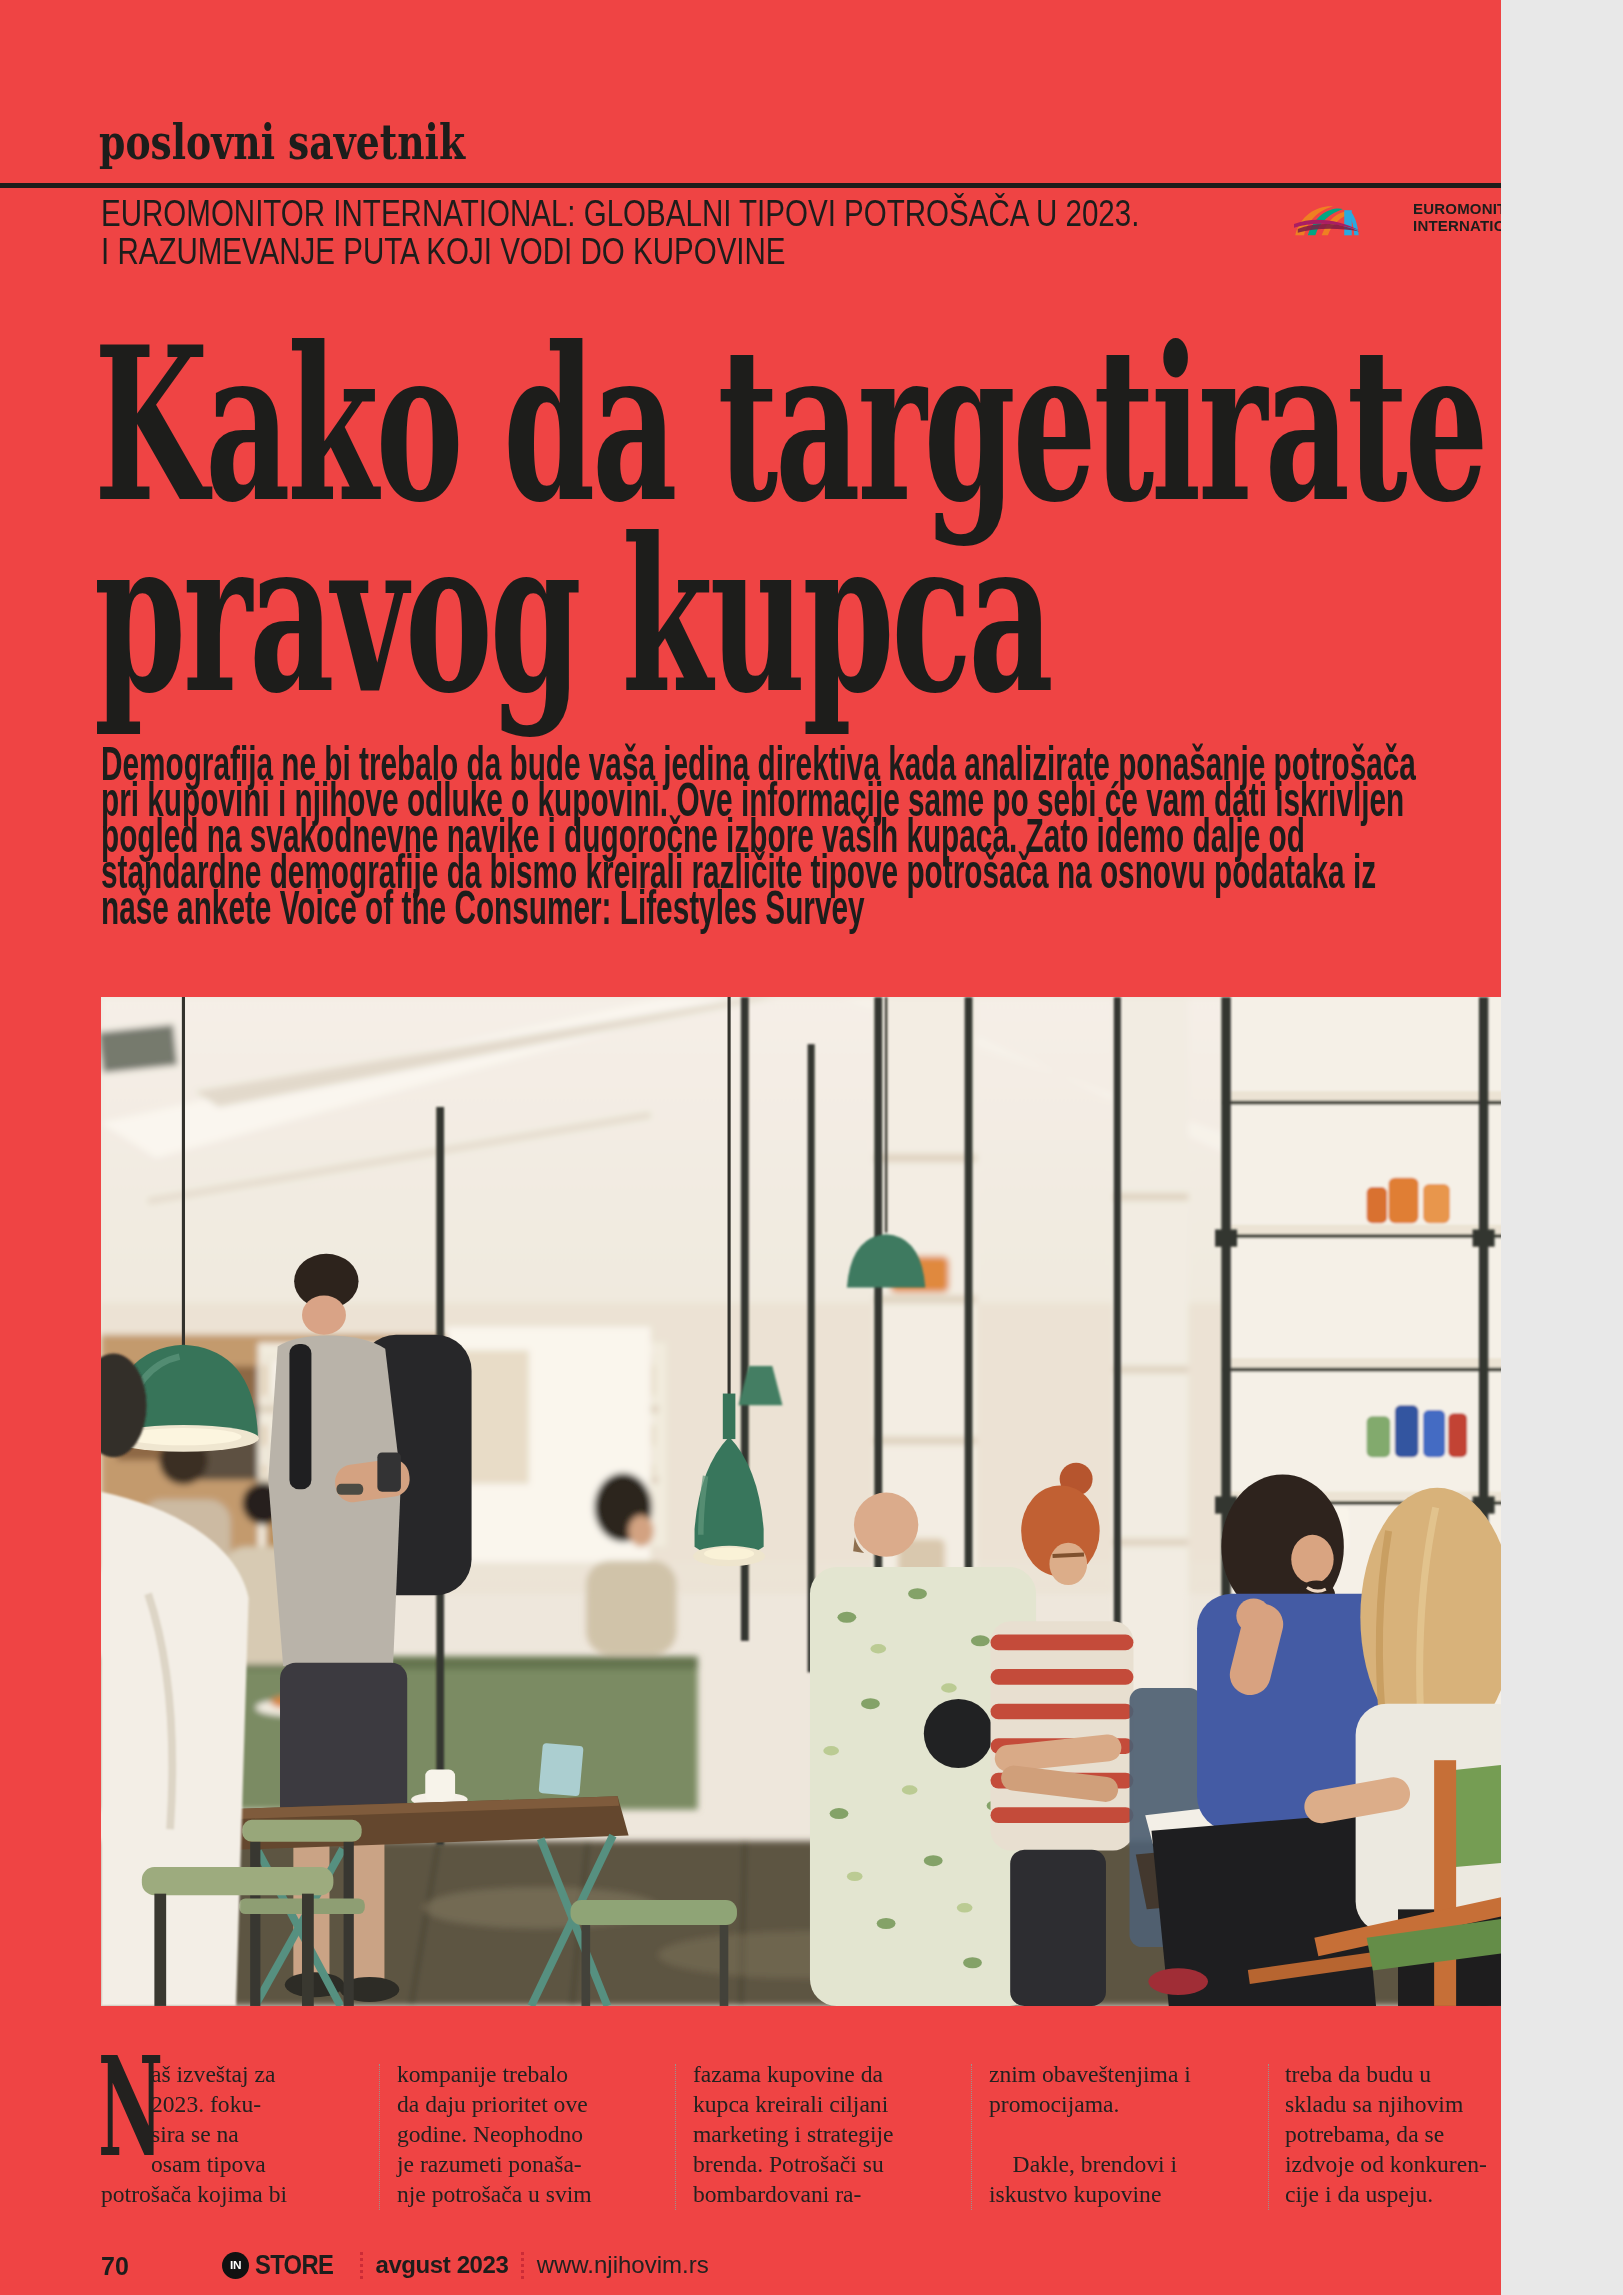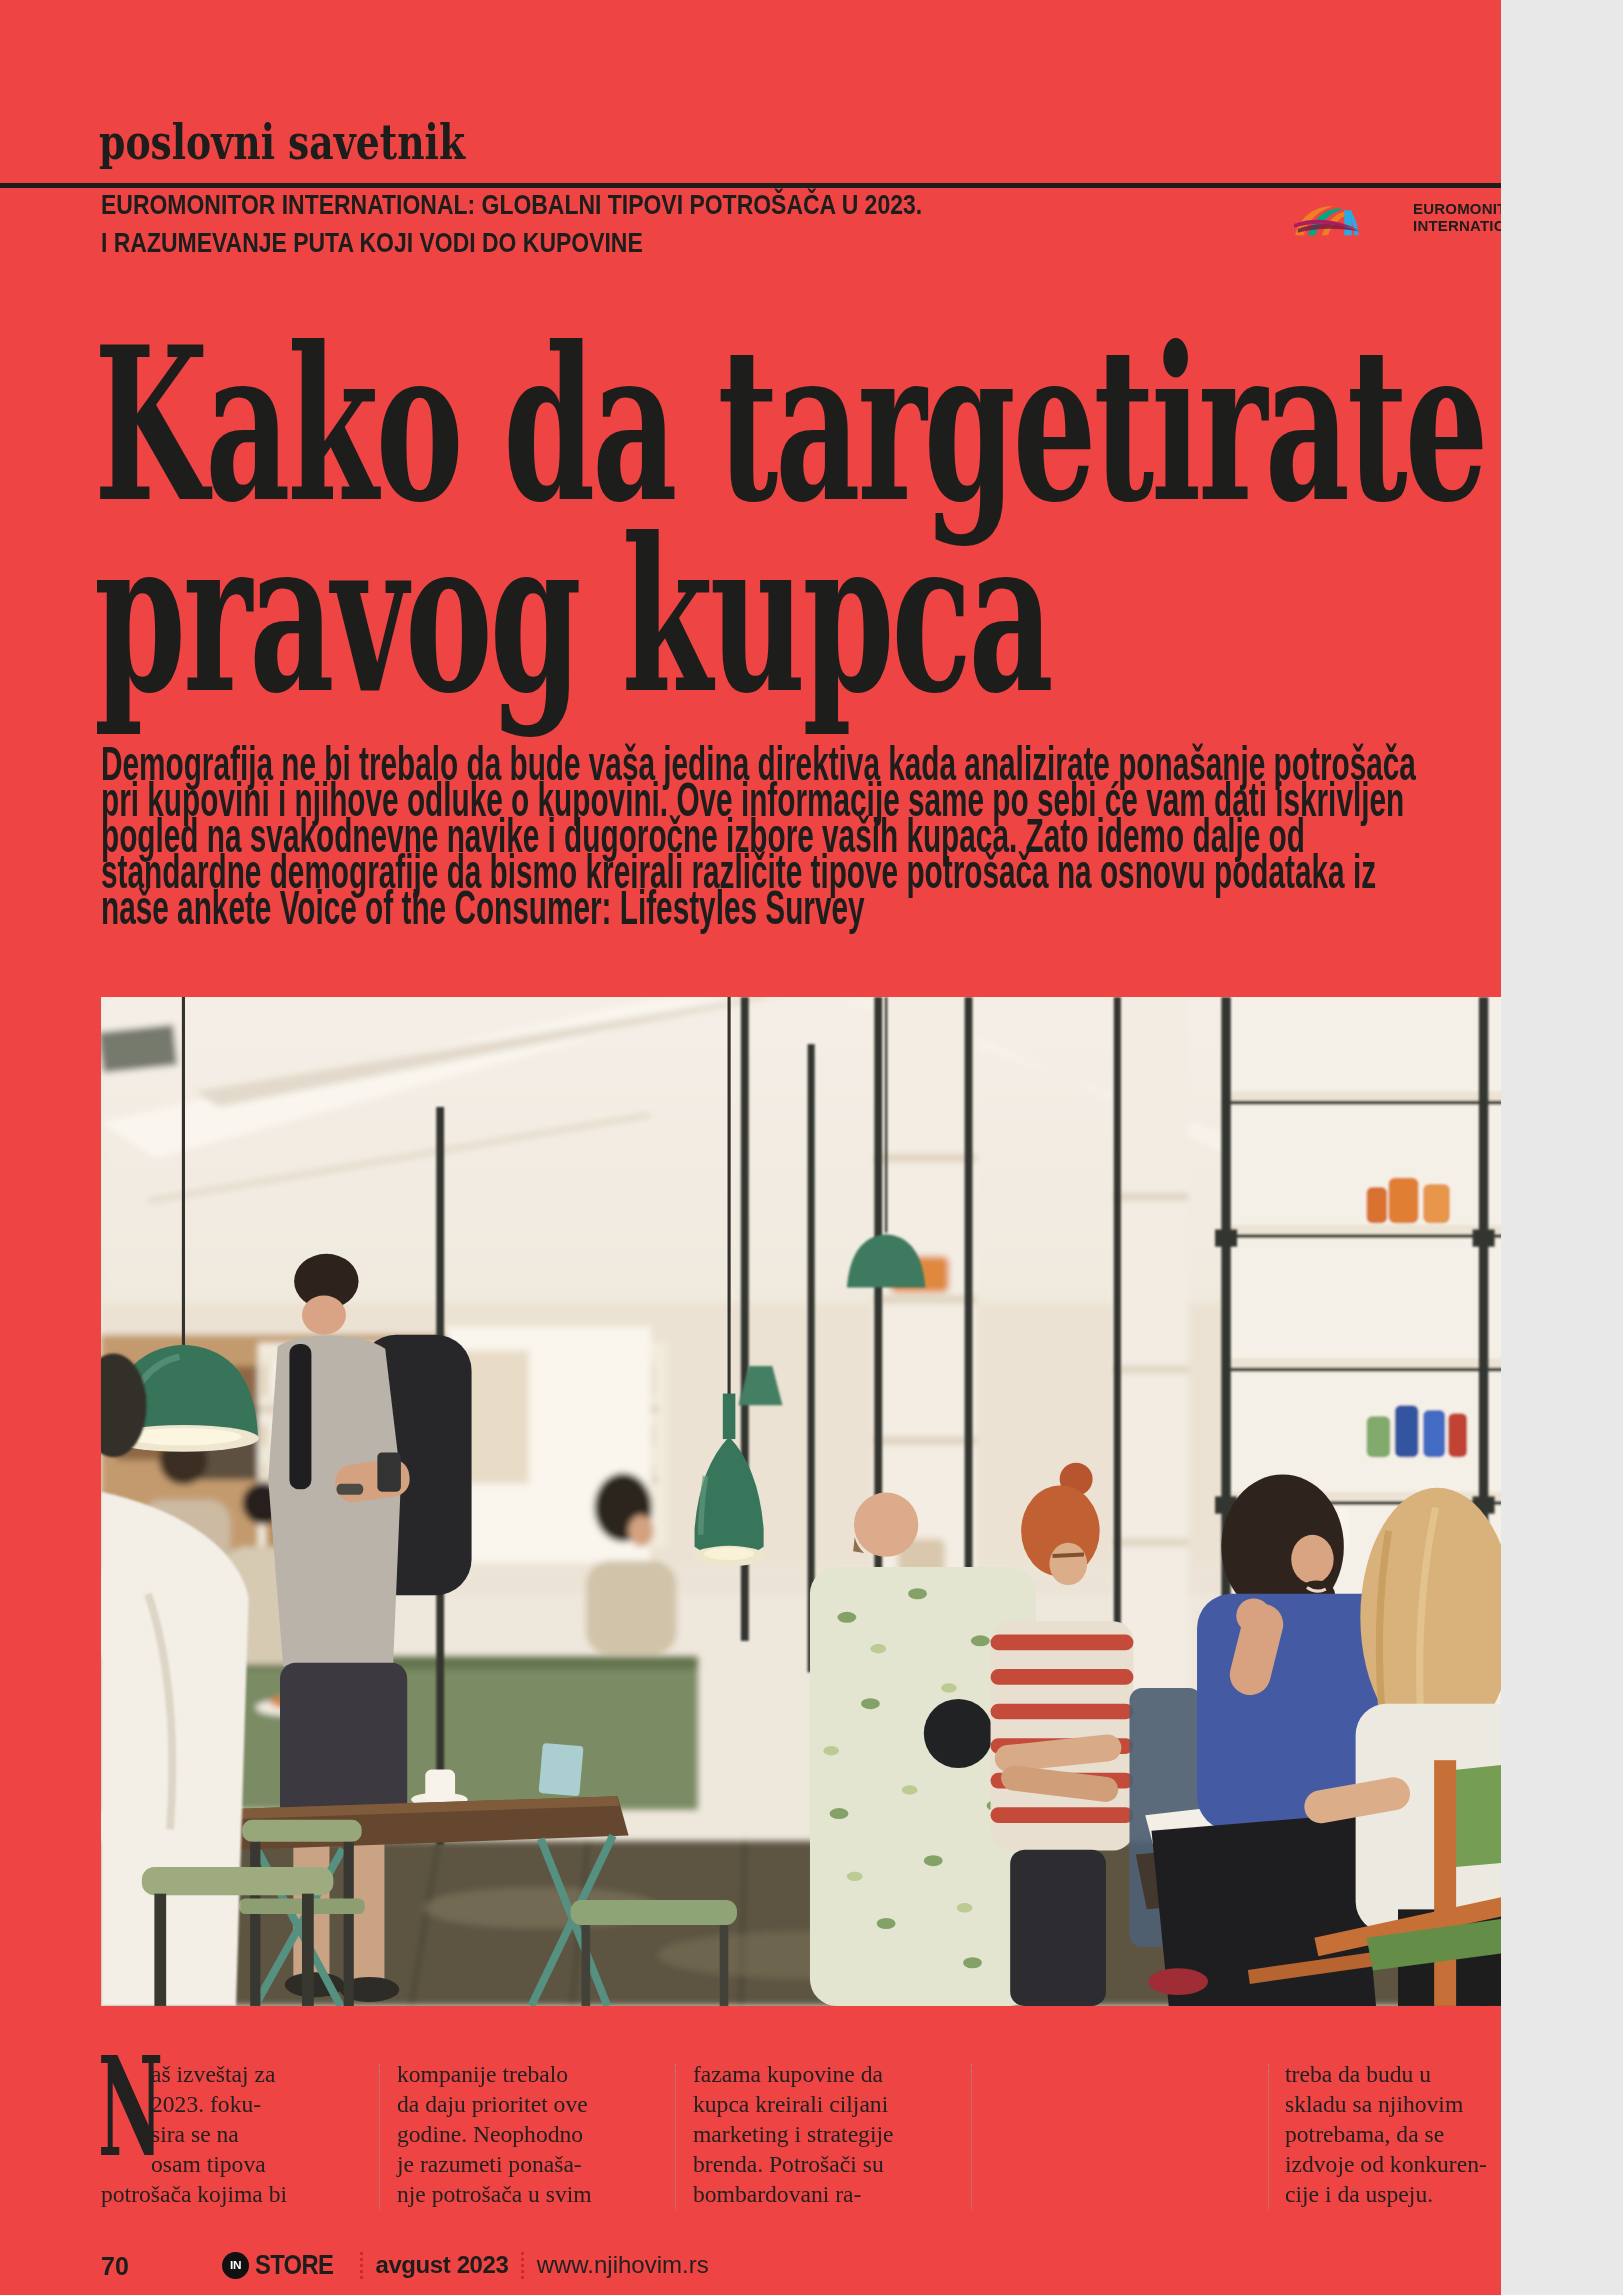--- a/index.html
+++ b/index.html
@@ -7,21 +7,21 @@
         font-family:"Liberation Sans",sans-serif;color:#1d1d1b;}
   .abs{position:absolute;}
   .cx{display:inline-block;transform-origin:0 0;white-space:nowrap;}
 
   
   .section-label{left:99px;top:118px;font-family:"DejaVu Serif",serif;font-weight:700;
                  font-size:49px;line-height:1;}
   .rule{left:0;top:183px;width:1623px;height:4.7px;background:#1d1d1b;}
 
   
-  .eyebrow{left:101px;top:186px;font-weight:700;font-size:28px;line-height:38px;}
+  .eyebrow{left:101px;top:195px;font-weight:400;font-size:36px;line-height:38px;}
   .eyebrow .line{height:38px;}
 
   
   .em-logo{left:1294px;top:198px;width:243px;height:50px;display:flex;align-items:flex-start;gap:44px;}
   .em-text{font-weight:700;font-size:15px;line-height:16.5px;letter-spacing:0.2px;margin-left:4.7px;margin-top:3.1px;}
 
   
   .headline{font-family:"DejaVu Serif",serif;font-weight:700;font-size:212px;line-height:1;
             letter-spacing:-4.7px;left:94px;}
   .h1a{top:319px;}
@@ -409,20 +409,26 @@
 
   <div class="abs bodycol c2">
     <div class="line">fazama kupovine da</div>
     <div class="line">kupca kreirali ciljani</div>
     <div class="line">marketing i strategije</div>
     <div class="line">brenda. Potrošači su</div>
     <div class="line">bombardovani ra-</div>
   </div>
   <div class="abs col-divider d2"></div>
 
+  <div class="abs bodycol c3">
+    <div class="line">znim obaveštenjima i</div>
+    <div class="line">promocijama.</div>
+    <div class="line para-gap indent">Dakle, brendovi i</div>
+    <div class="line">iskustvo kupovine</div>
+  </div>
   <div class="abs col-divider d3"></div>
 
   <div class="abs bodycol c4">
     <div class="line">treba da budu u</div>
     <div class="line">skladu sa njihovim</div>
     <div class="line">potrebama, da se</div>
     <div class="line">izdvoje od konkuren-</div>
     <div class="line">cije i da uspeju.</div>
   </div>
 

